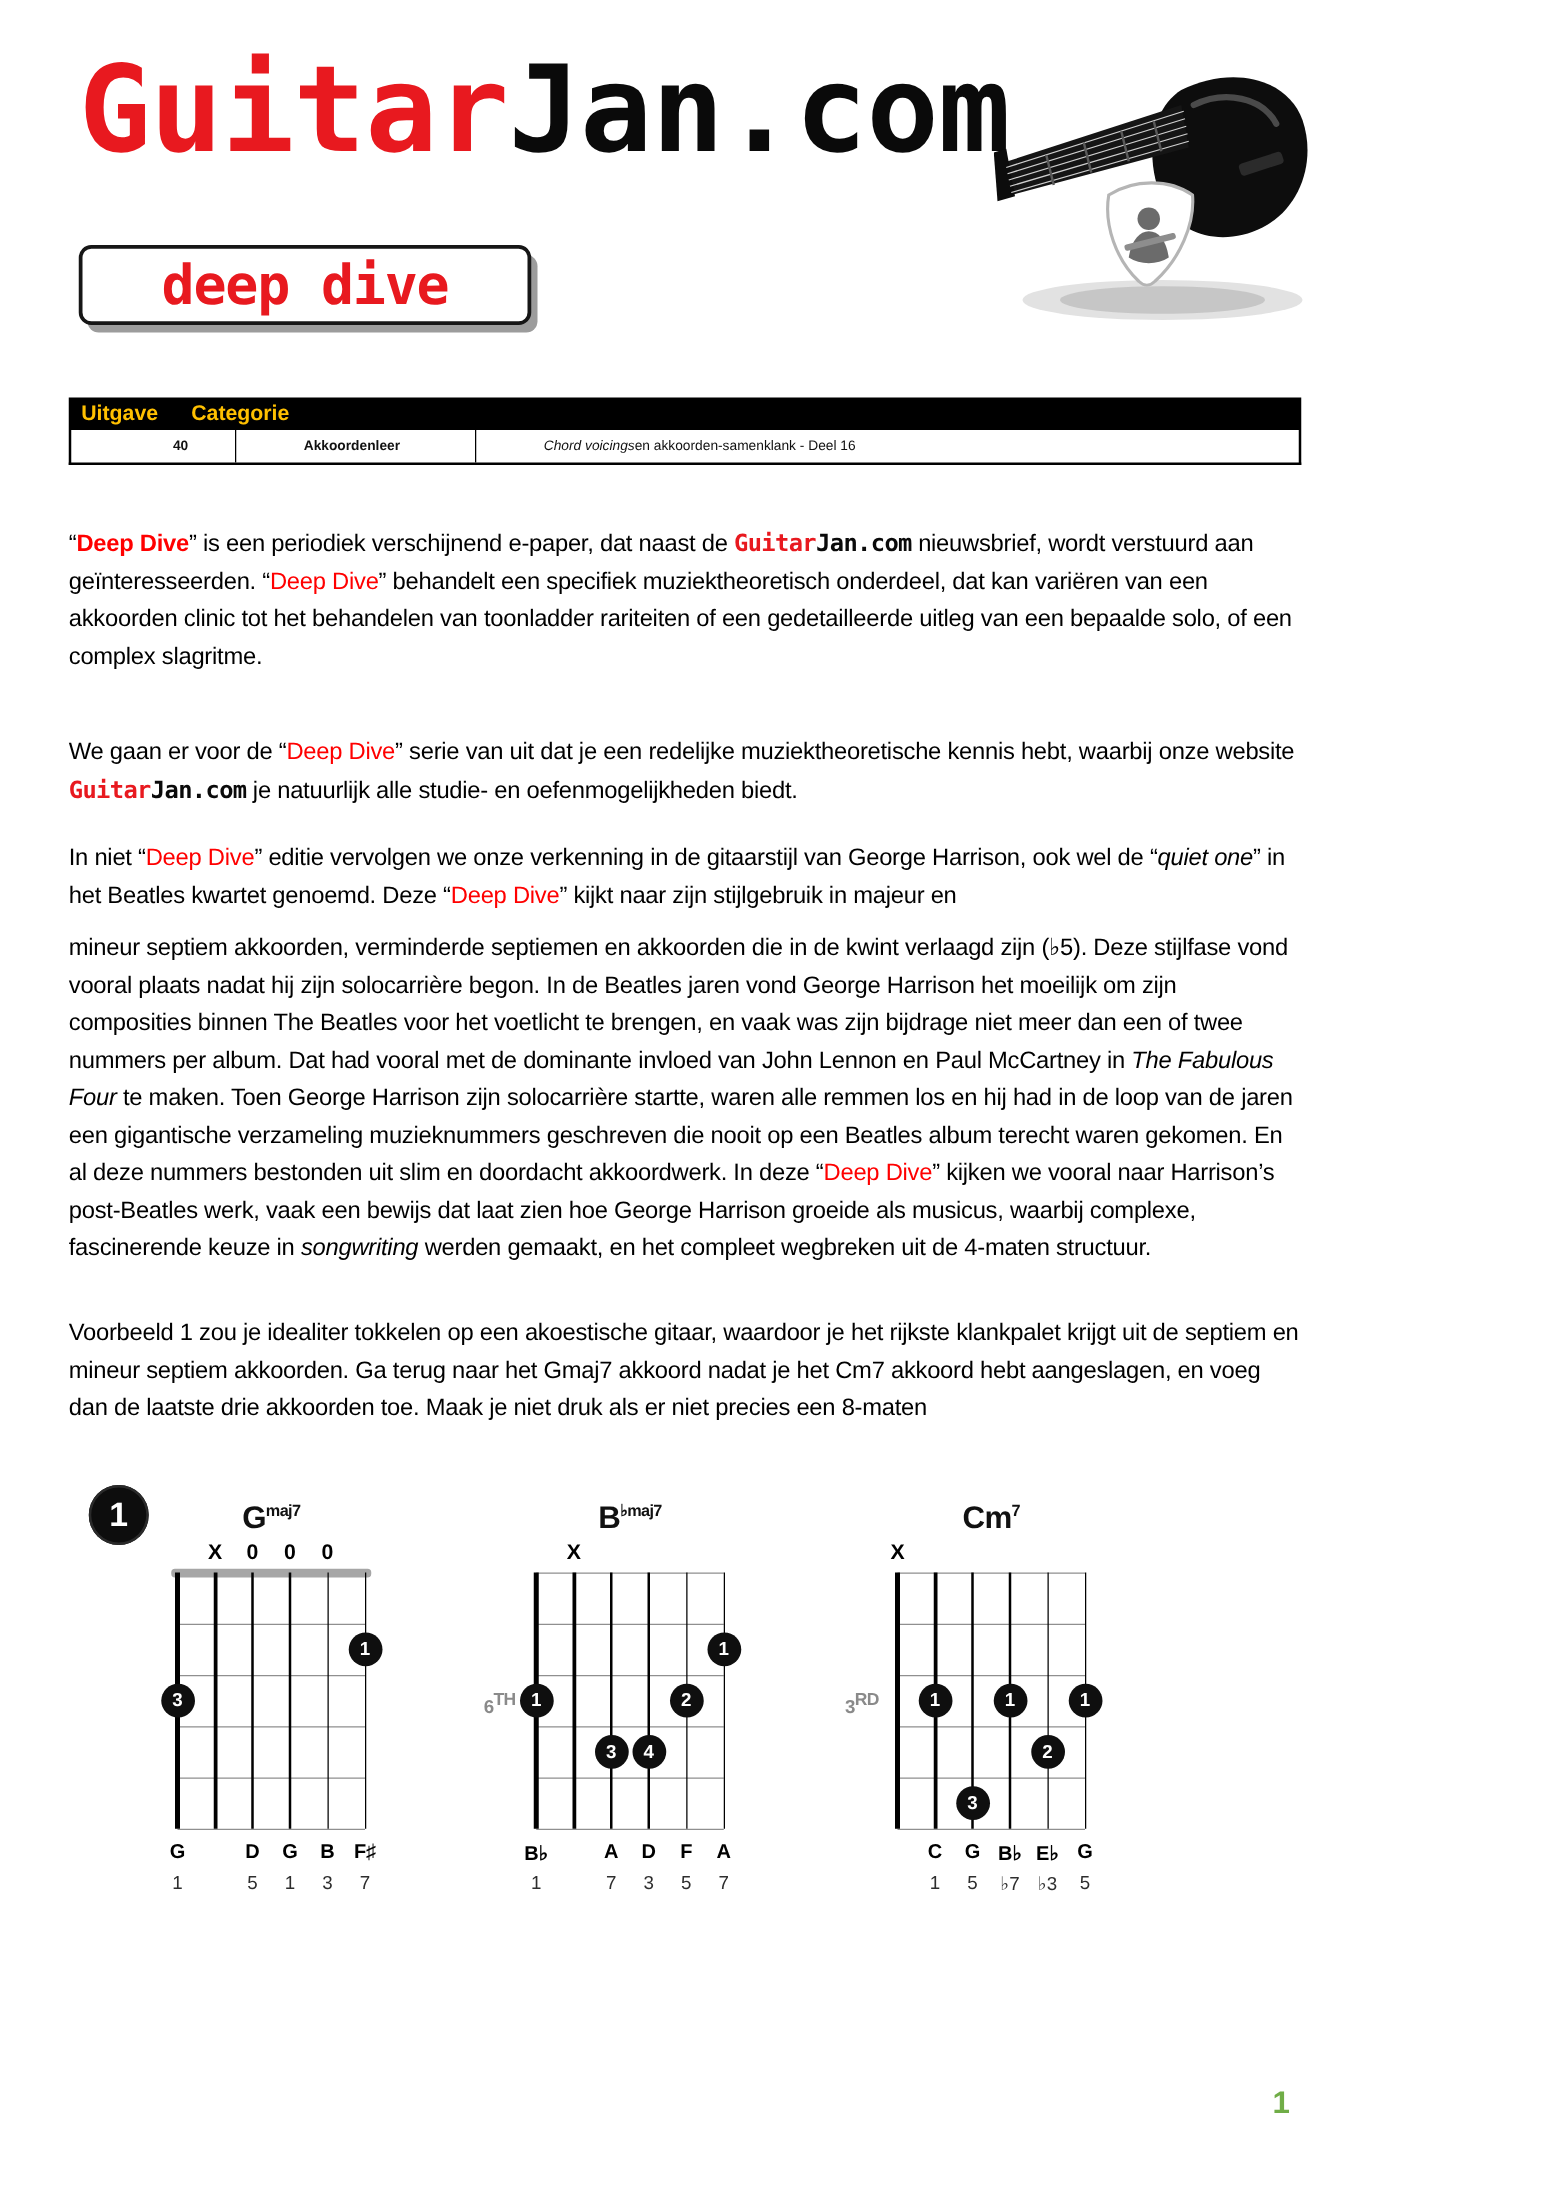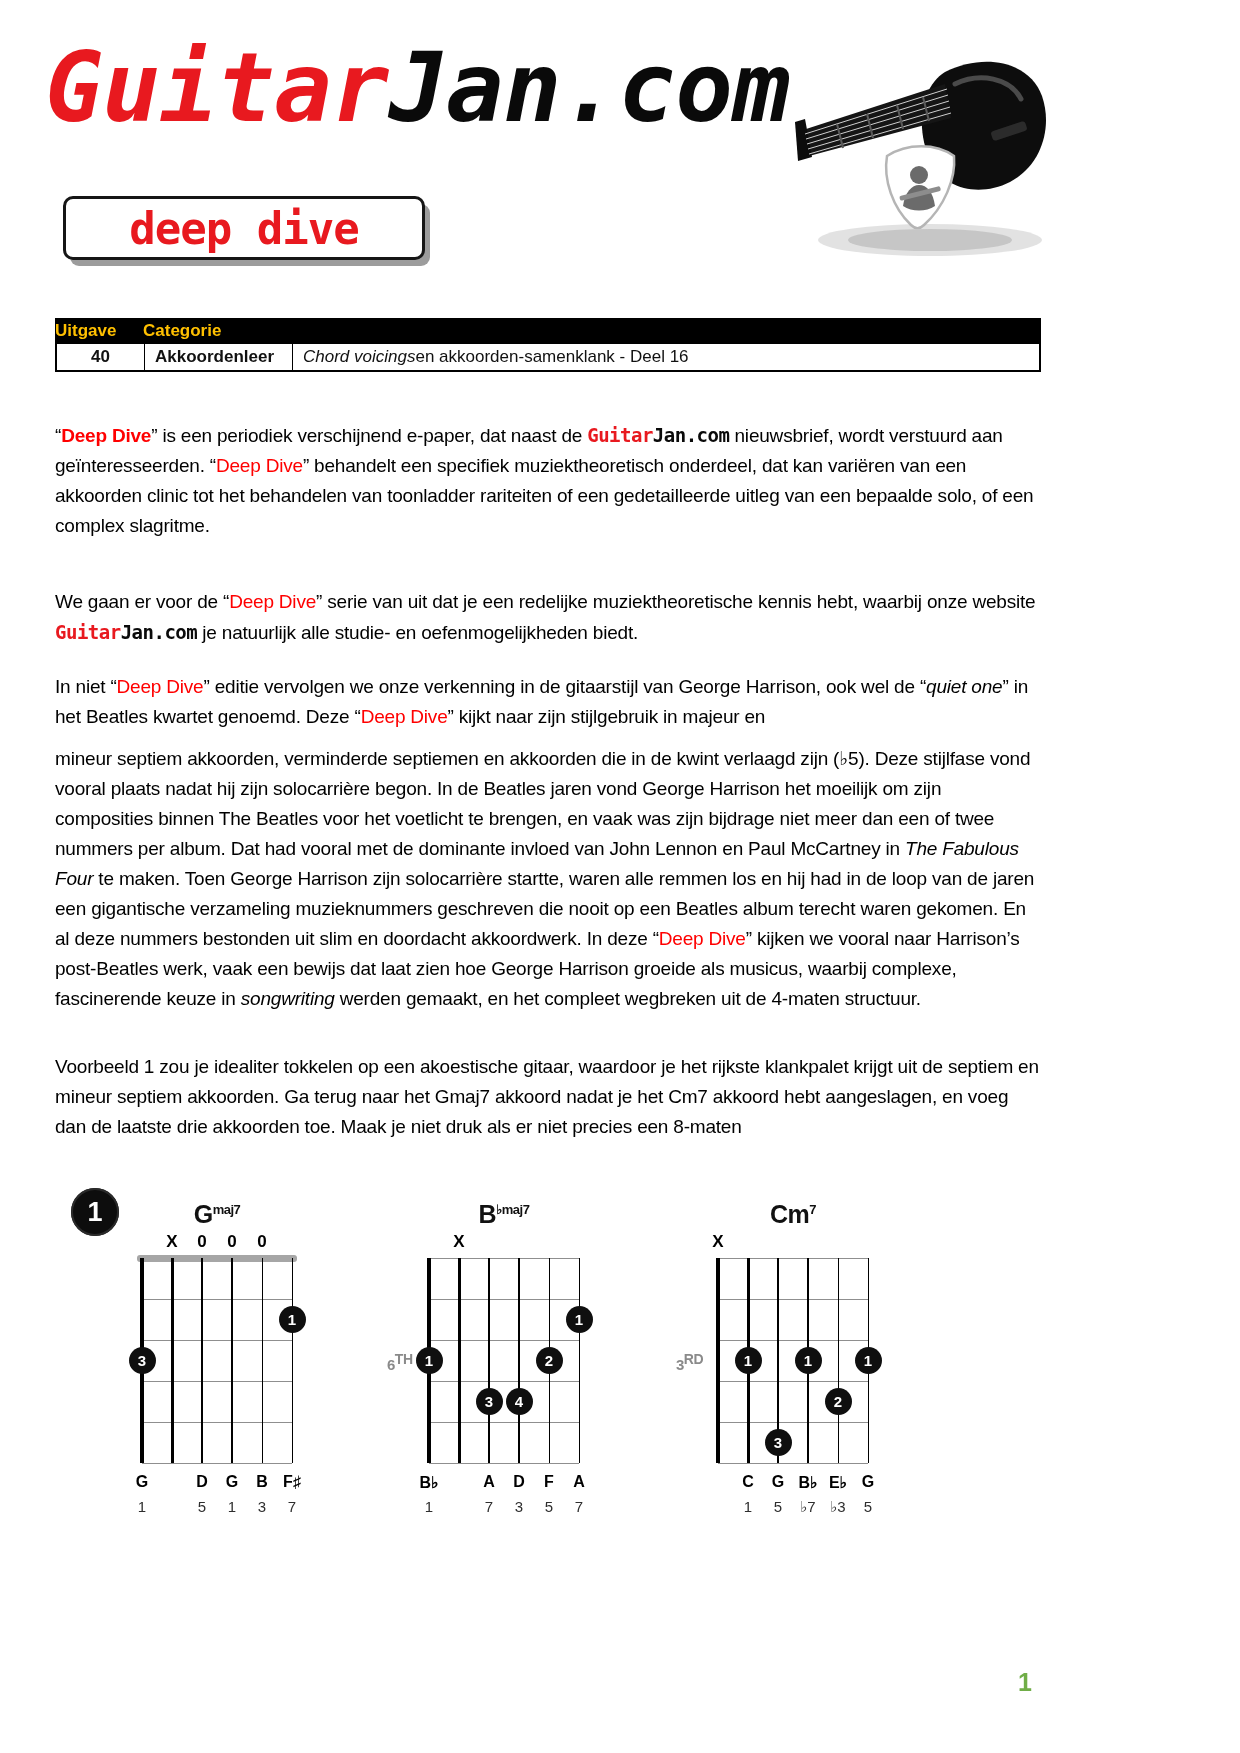--- a/index.html
+++ b/index.html
@@ -2,21 +2,21 @@
 <html><head>
 <meta charset="utf-8">
 <style>
   html,body{margin:0;padding:0;background:#e9e9e9;}
   .page{
     position:relative;width:1240px;height:1753px;margin:0 auto;
     background:#ffffff;overflow:hidden;
     font-family:"Liberation Sans",sans-serif;color:#111;
   }
   
-  .brand{position:absolute;left:45px;top:40px;font-style:italic;}
+  .brand{position:absolute;left:63px;top:40px;}
   .brand-logo{
     font-family:"DejaVu Sans Mono",monospace;font-weight:bold;
     font-size:96px;line-height:1;letter-spacing:-4px;white-space:nowrap;
   }
   .brand-tagline{
     font-family:"DejaVu Sans Mono",monospace;font-weight:bold;
     font-size:35px;line-height:1.1;letter-spacing:-1px;color:#0a0a0a;margin-top:4px;
   }
   .deep-dive-badge{
     position:absolute;left:63px;top:196px;width:356px;height:58px;
@@ -26,23 +26,23 @@
   }
   .deep-dive-badge span{
     font-family:"DejaVu Sans Mono",monospace;font-weight:bold;
     font-size:44px;letter-spacing:-1px;color:#e8191f;
   }
   .guitar-art{position:absolute;left:795px;top:44px;width:260px;height:220px;}
   
   .content{position:absolute;left:55px;top:318px;width:986px;}
   .issue-table{width:986px;}
   .it-header{display:flex;background:#000;height:26px;align-items:center;}
-  .it-h{color:#ffc000;font-weight:bold;font-size:17px;box-sizing:border-box;}
+  .it-h{color:#ffc000;font-weight:bold;font-size:17px;padding-left:10px;box-sizing:border-box;}
   .it-row{display:flex;height:28px;border:2px solid #000;border-top:none;box-sizing:border-box;align-items:center;}
-  .it-c{font-size:17px;padding-left:10px;box-sizing:border-box;height:100%;display:flex;align-items:center;}
+  .it-c{font-size:11px;padding-left:10px;box-sizing:border-box;height:100%;display:flex;align-items:center;margin-left:44px;}
   .c1{width:88px;}
   .c2{width:148px;}
   .c3{flex:1;}
   .it-row .c1{justify-content:center;padding-left:0;font-weight:bold;border-right:1.5px solid #000;}
   .it-row .c2{font-weight:bold;border-right:1.5px solid #000;}
   
   .para{margin:0;font-size:19px;line-height:30px;letter-spacing:-0.2px;color:#000;}
   .p-intro1{margin-top:48px;}
   .p-intro2{margin-top:46px;}
   .heading{margin:30px 0 0 0;font-size:27px;line-height:34px;color:#000;}

